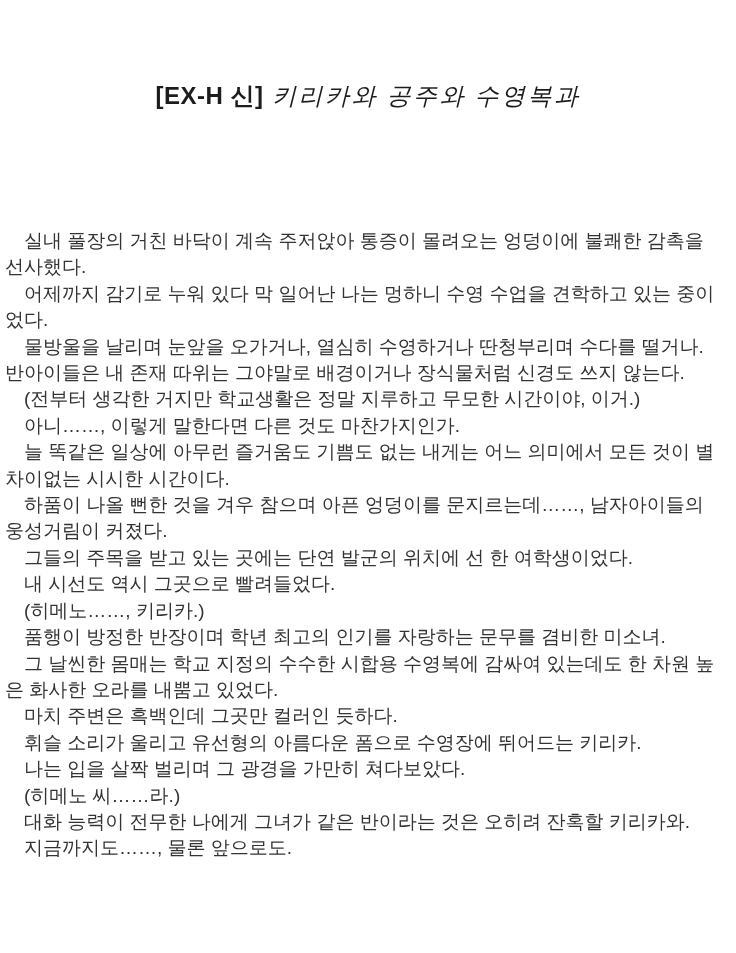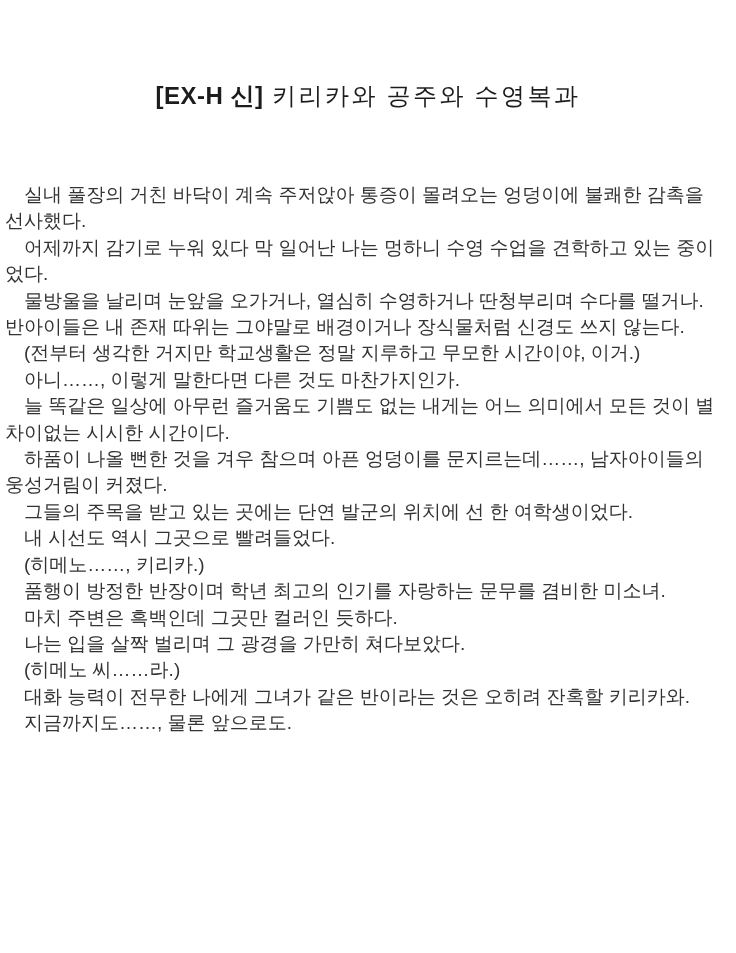--- a/index.html
+++ b/index.html
@@ -31,23 +31,24 @@
   }
   .title .prefix {
     font-family: Liberation Sans, sans-serif;
     font-weight: bold;
     letter-spacing: 0.5px;
   }
   .title .main {
     font-family: "Liberation Serif", "DejaVu Serif", serif;
     font-weight: normal;
     letter-spacing: 2.5px;
+    font-style: italic;
   }
   .body-text {
-    margin-top: 70px;
+    margin-top: 116px;
     padding: 0 14px 0 5px;
     font-size: 19px;
     line-height: 26.4px;
     color: #333333;
     word-break: break-all;
     text-align: left;
   }
   .body-text p {
     margin: 0;
     padding: 0;
@@ -68,20 +69,22 @@
     <p>어제까지 감기로 누워 있다 막 일어난 나는 멍하니 수영 수업을 견학하고 있는 중이었다.</p>
     <p>물방울을 날리며 눈앞을 오가거나, 열심히 수영하거나 딴청부리며 수다를 떨거나. 반아이들은 내 존재 따위는 그야말로 배경이거나 장식물처럼 신경도 쓰지 않는다.</p>
     <p>(전부터 생각한 거지만 학교생활은 정말 지루하고 무모한 시간이야, 이거.)</p>
     <p>아니……, 이렇게 말한다면 다른 것도 마찬가지인가.</p>
     <p>늘 똑같은 일상에 아무런 즐거움도 기쁨도 없는 내게는 어느 의미에서 모든 것이 별 차이없는 시시한 시간이다.</p>
     <p>하품이 나올 뻔한 것을 겨우 참으며 아픈 엉덩이를 문지르는데……, 남자아이들의 웅성거림이 커졌다.</p>
     <p>그들의 주목을 받고 있는 곳에는 단연 발군의 위치에 선 한 여학생이었다.</p>
     <p>내 시선도 역시 그곳으로 빨려들었다.</p>
     <p>(히메노……, 키리카.)</p>
     <p>품행이 방정한 반장이며 학년 최고의 인기를 자랑하는 문무를 겸비한 미소녀.</p>
+    <p>그 날씬한 몸매는 학교 지정의 수수한 시합용 수영복에 감싸여 있는데도 한 차원 높은 화사한 오라를 내뿜고 있었다.</p>
     <p>마치 주변은 흑백인데 그곳만 컬러인 듯하다.</p>
+    <p>휘슬 소리가 울리고 유선형의 아름다운 폼으로 수영장에 뛰어드는 키리카.</p>
     <p>나는 입을 살짝 벌리며 그 광경을 가만히 쳐다보았다.</p>
     <p>(히메노 씨……라.)</p>
     <p>대화 능력이 전무한 나에게 그녀가 같은 반이라는 것은 오히려 잔혹할 키리카와.</p>
     <p>지금까지도……, 물론 앞으로도.</p>
   </div>
 
 </div>
 
 </body></html>

